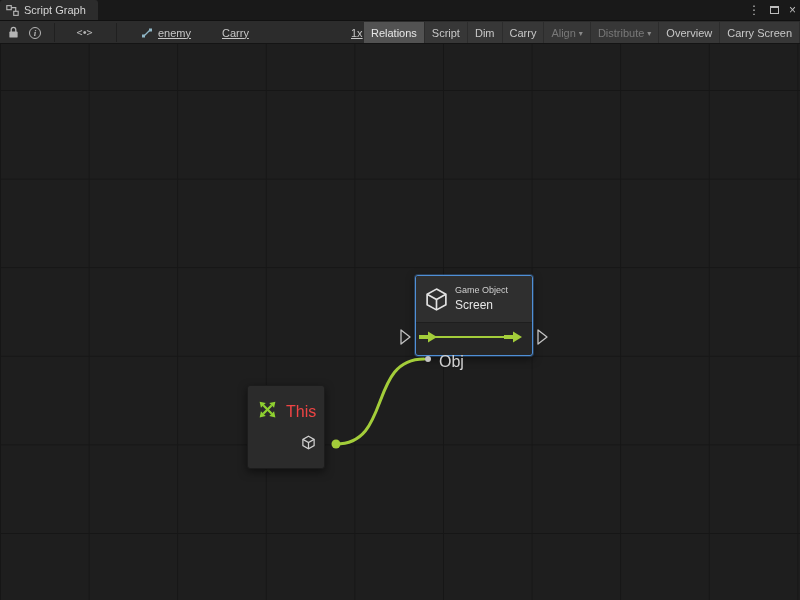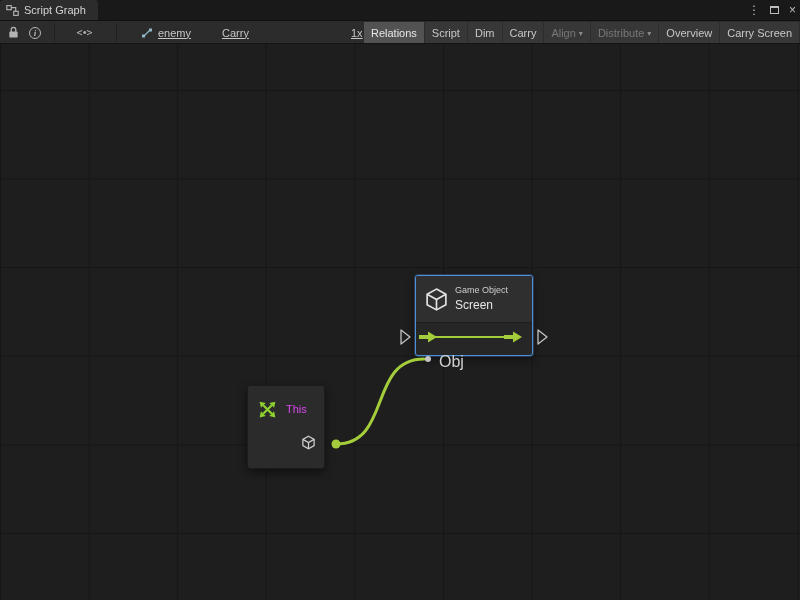--- a/index.html
+++ b/index.html
@@ -49,21 +49,21 @@
     background-image:
       linear-gradient(to right,var(--grid-line) 1px,transparent 1px),
       linear-gradient(to bottom,var(--grid-line) 1px,transparent 1px);
     background-size:88.6px 88.6px;
     background-position:0px 0px,0px 46px;
     overflow:hidden;}
 
   .node{position:absolute;border-radius:3px;box-shadow:0 3px 9px rgba(0,0,0,.5);z-index:2;}
   .node-this{left:247px;top:341px;width:78px;height:84px;background:#2b2b2b;border:1px solid #1c1c1c;}
   .node-this .this-icon{position:absolute;left:9px;top:13px;}
-  .node-this .node-title{position:absolute;left:38px;top:17px;font-size:11px;color:#d946ef;}
+  .node-this .node-title{position:absolute;left:38px;top:17px;font-size:16px;color:#ef4444;}
   .node-this .cube-small{position:absolute;left:53px;top:49px;}
 
   .node-destroy{left:415px;top:231px;width:118px;height:81px;background:#262626;
     border:1px solid var(--selection);box-shadow:0 0 0 1px rgba(79,143,214,.30),0 3px 9px rgba(0,0,0,.5);}
   .node-header{position:absolute;left:0;top:0;width:100%;height:47px;background:#2f2f2f;
     border-bottom:1px solid #1e1e1e;border-radius:2px 2px 0 0;}
   .node-header .cube-big{position:absolute;left:8px;top:11px;}
   .node-header .cat{position:absolute;left:39px;top:9px;font-size:9px;color:#cfcfcf;}
   .node-header .ttl{position:absolute;left:39px;top:22px;font-size:12px;color:#e6e6e6;}
   .obj-label{position:absolute;left:23px;top:77px;font-size:16px;color:#d0d0d0;}

